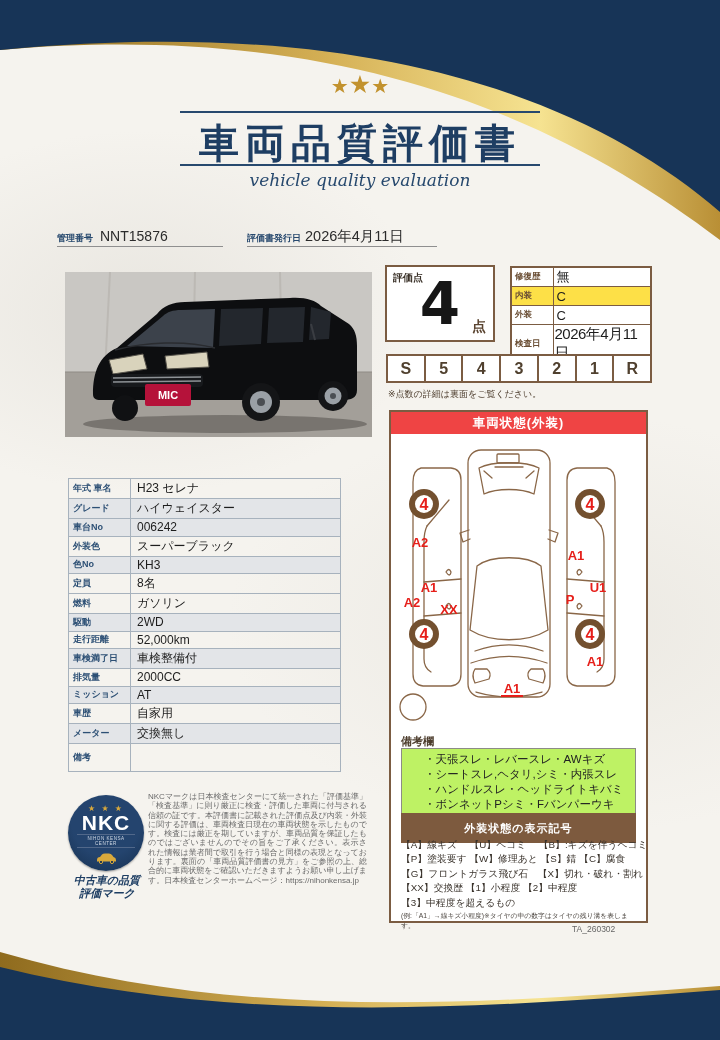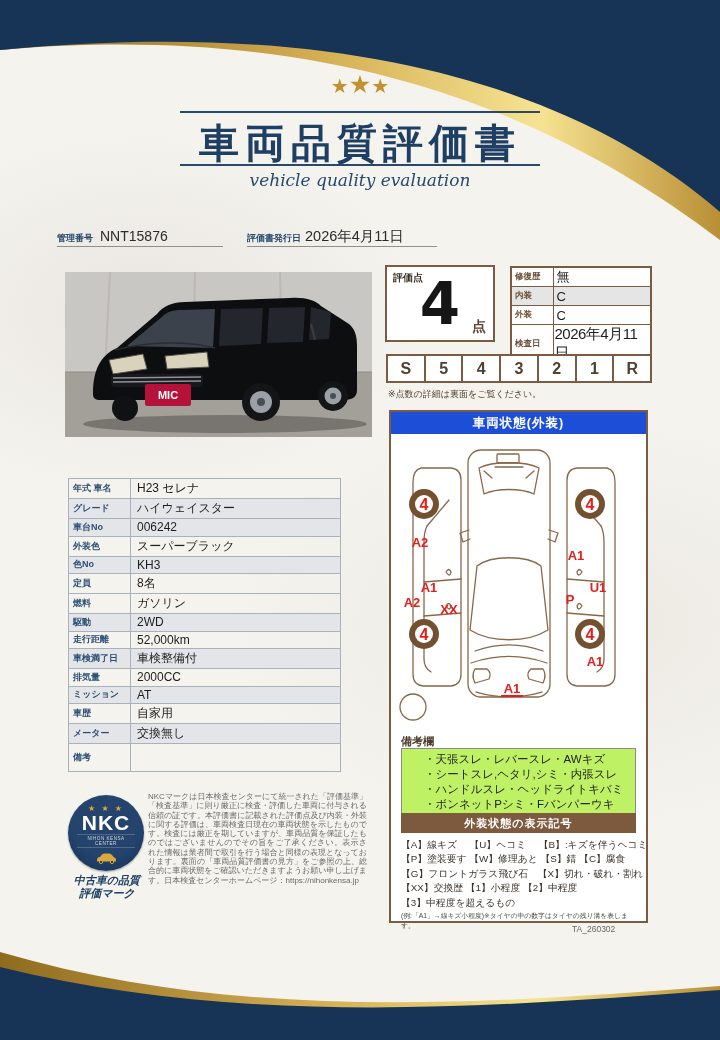--- a/index.html
+++ b/index.html
@@ -51,38 +51,38 @@
   .score-box { left:385px; top:265px; width:110px; height:77px; background:#fff; border:2px solid #7b5c42; }
   .score-label { position:absolute; left:6px; top:4px; font-size:10px; font-weight:bold; color:#3a3128; }
   .score-value { position:absolute; left:0; top:2px; width:100%; text-align:center; font-size:58px; font-weight:bold; color:#161616; line-height:70px; font-family:"DejaVu Sans",sans-serif; }
   .score-unit { position:absolute; right:7px; bottom:4px; font-size:14px; font-weight:bold; color:#5a4430; }
 
   
   table.stable { left:510px; top:266px; width:142px; border-collapse:collapse; table-layout:fixed; background:#fff; border:2px solid #7b5c42; }
   table.stable td { border:1px solid #7b5c42; height:19px; padding:0 3px; vertical-align:middle; }
   table.stable td.lab { width:42px; font-size:8.5px; font-weight:bold; color:#6b4f35; text-align:left; }
   table.stable td.val { font-size:13px; color:#1c1c1c; }
-  table.stable tr.alt { background:#e5e5e5;padding-left:36px; }
+  table.stable tr.alt { background:#fde047;padding-left:36px; }
   table.stable td.date { font-size:15px; letter-spacing:-.5px; padding:0 1px; }
 
   
   .scale { left:386px; top:354px; width:266px; height:29px; border:2px solid #7b5c42; background:#fff; display:flex; }
   .scale .cell { flex:1; display:flex; align-items:center; justify-content:center;
     font-size:16px; font-weight:bold; color:#50402e; border-left:2px solid #7b5c42; }
   .scale .cell:first-child { border-left:none; }
   .scale-note { left:388px; top:388px; font-size:9px; color:#4c3c2c; }
 
   
   .panel { left:389px; top:410px; width:259px; height:513px; background:#fff; border:2px solid #7b5c42; }
-  .panel-header { height:22px; background:#1d4ed8; color:#fff; font-size:12.5px; font-weight:bold;
+  .panel-header { height:22px; background:#ef4444; color:#fff; font-size:12.5px; font-weight:bold;
     display:flex; align-items:center; justify-content:center; letter-spacing:1px; }
   .remarks-title { position:absolute; left:10px; top:322px; font-size:11px; font-weight:bold; color:#4c3c2c; }
   .remarks-box { position:absolute; left:10px; top:336px; width:235px; border:1px solid #8c8c86; background:#bef264; padding:3px 22px; }
   .remarks-box div { font-size:11.5px; color:#222; line-height:15px; white-space:nowrap; }
-  .legend-header { position:absolute; left:10px; top:401px; width:235px; height:20px; background:#7d5a3e; color:#fff;
+  .legend-header { position:absolute; left:10px; top:401px; width:235px; height:30px; background:#7d5a3e; color:#fff;
     font-size:11px; font-weight:bold; display:flex; align-items:center; justify-content:center; letter-spacing:1px; }
   .legend-body { position:absolute; left:10px; top:426px; width:240px; }
   .legend-body div { font-size:9.8px; color:#3a332c; line-height:14.4px; white-space:nowrap; }
   .legend-note { position:absolute; left:10px; top:499px; width:240px; font-size:6.8px; color:#4c4640; }
 
   .ta-num { left:572px; top:924px; font-size:8.5px; color:#666; }
 </style>
 </head>
 <body>
 

